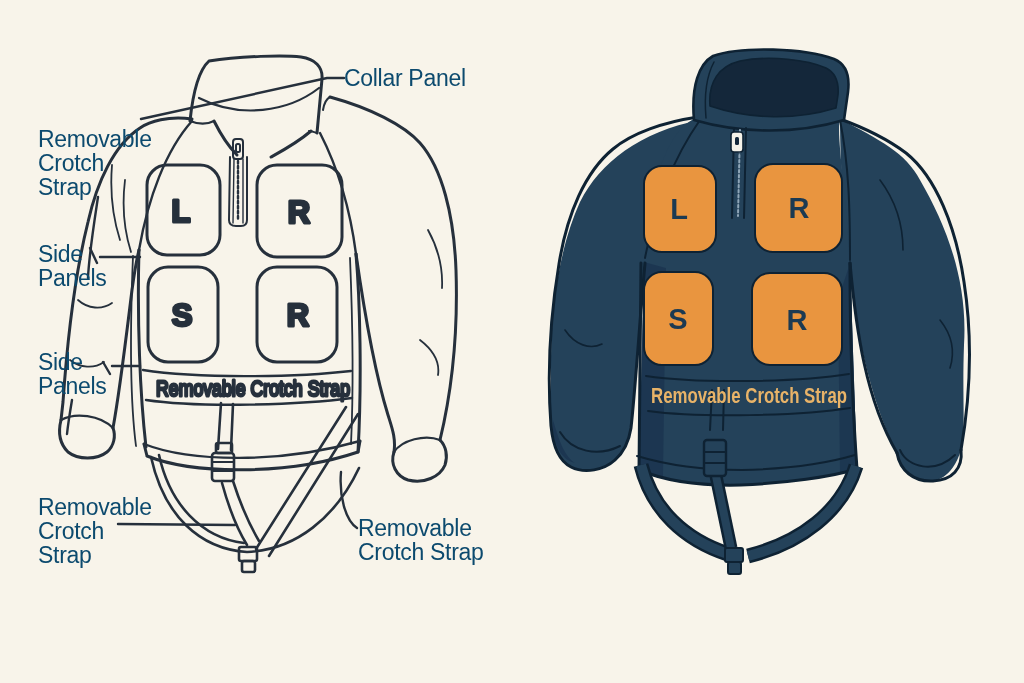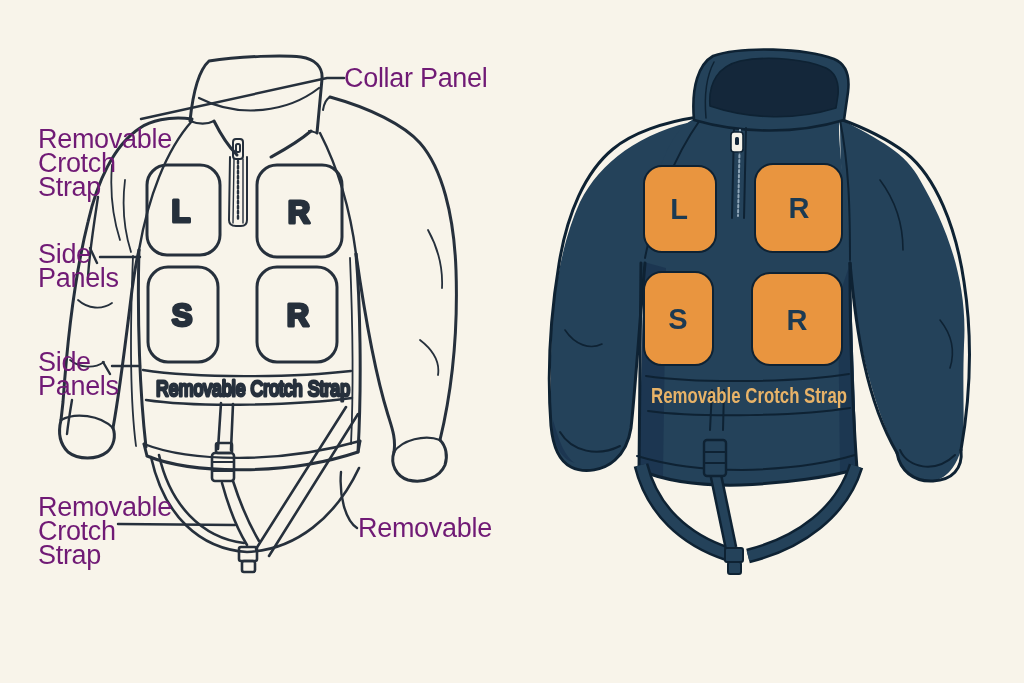--- a/index.html
+++ b/index.html
@@ -6,24 +6,24 @@
   .canvas{
     position:relative;
     width:1024px;height:683px;
     background:#F8F4EA;
     overflow:hidden;
     font-family:"Liberation Sans", sans-serif;
   }
   .art{position:absolute;left:0;top:0;width:1024px;height:683px;}
   .callout{
     position:absolute;
-    font-size:27px;
+    font-size:23px;
     line-height:24px;
     letter-spacing:-0.3px;
-    color:#701a75;
+    color:#0c4a6e;
     white-space:nowrap;
     z-index:5;
   }
   .callout span{display:block;}
   svg text{font-family:"Liberation Sans", sans-serif;}
   .panel-letter{font-weight:bold;font-size:31px;fill:#26303C;}
   .panel-letter-r{font-weight:bold;font-size:29px;fill:#1C3A52;}
   .band-text-l{font-size:22px;fill:#26303C;}
   .band-text-r{font-size:22px;font-weight:bold;fill:#E8B368;}
 </style>
@@ -237,15 +237,16 @@
   </div>
 
   <div class="callout" style="left:38px;top:495px">
     <span>Removable</span>
     <span>Crotch</span>
     <span>Strap</span>
   </div>
 
   <div class="callout" style="left:358px;top:516px">
     <span>Removable</span>
+    <span>Crotch Strap</span>
   </div>
 
 </div>
 
 </body></html>

